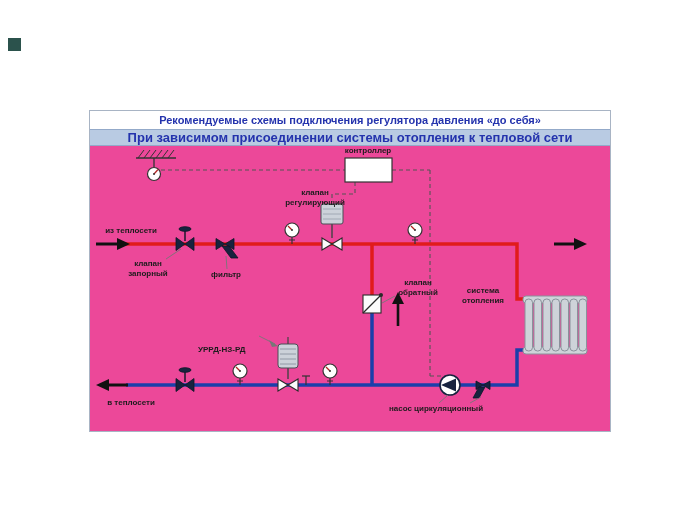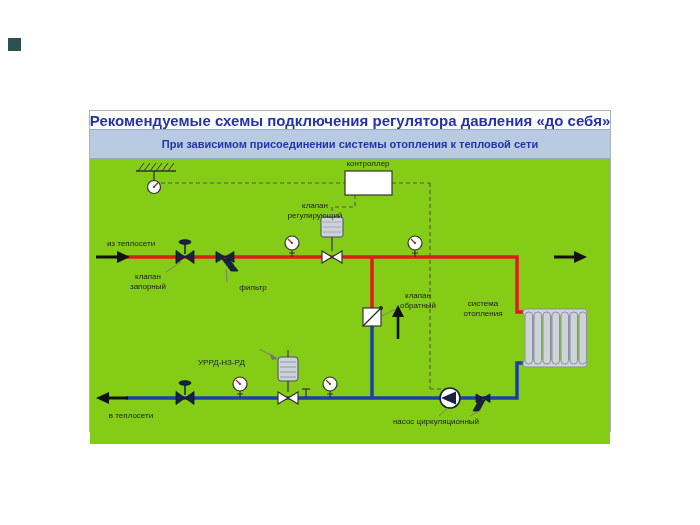--- a/index.html
+++ b/index.html
@@ -7,32 +7,32 @@
     width:700px;height:525px;position:relative;background:#ffffff;
     font-family:"Liberation Sans",sans-serif;overflow:hidden;
   }
   .corner-mark{position:absolute;left:8px;top:38px;width:13px;height:13px;background:#2b524c;}
   .frame{
     position:absolute;left:89px;top:110px;width:522px;height:322px;
     border:1px solid #a8b4c4;box-sizing:border-box;background:#ffffff;
   }
   .title-row{
     height:18px;display:flex;align-items:center;justify-content:center;
-    font-size:15px;font-weight:bold;color:var(--title-text,#2433ad);
+    font-size:11px;font-weight:bold;color:var(--title-text,#2433ad);
     white-space:nowrap;
   }
   .band{
-    height:30px;box-sizing:border-box;
+    height:17px;box-sizing:border-box;
     background:var(--band-bg,#b9cbe3);
     border-top:1px solid #93a9c9;border-bottom:1px solid #93a9c9;
     display:flex;align-items:center;justify-content:center;
-    font-size:11px;font-weight:bold;color:var(--title-text,#2433ad);
+    font-size:13px;font-weight:bold;color:var(--title-text,#2433ad);
     white-space:nowrap;
   }
-  .canvas{position:relative;width:520px;height:285px;background:#84cc16;}
+  .canvas{position:relative;width:520px;height:285px;background:#ec4899;font-weight:bold;}
   .canvas svg{position:absolute;left:0;top:0;}
   .lbl{
     position:absolute;font-size:8px;line-height:1.2;color:#1c1c1c;
     text-align:center;
   }
   .lbl.left{text-align:left;margin-top:16px;}
   .pipe-red{stroke:var(--supply-pipe,#e11b1b);stroke-width:3.5;fill:none;}
   .pipe-blue{stroke:var(--return-pipe,#1b3faa);stroke-width:3.5;fill:none;}
   .ctl{stroke:#555;stroke-width:1.1;stroke-dasharray:4 3;fill:none;}
   .leader{stroke:#777;stroke-width:0.9;fill:none;}
@@ -224,20 +224,20 @@
         <line x1="380" y1="257" x2="391" y2="251"></line>
         <line x1="169" y1="190" x2="185" y2="198"></line>
         <polygon points="188,200 179,194 182,201" fill="#777" stroke="none"></polygon>
       </g>
     </svg>
 
     <div class="lbl" style="left:240px;top:0;width:76px;">контроллер</div>
     <div class="lbl" style="left:194px;top:42px;width:62px;">клапан регулирующий</div>
     <div class="lbl" style="left:10px;top:80px;width:62px;">из теплосети</div>
     <div class="lbl" style="left:33px;top:113px;width:50px;">клапан запорный</div>
-    <div class="lbl" style="left:115px;top:124px;width:42px;margin-left:27px;">фильтр</div>
+    <div class="lbl" style="left:115px;top:124px;width:42px;">фильтр</div>
     <div class="lbl" style="left:302px;top:132px;width:52px;">клапан обратный</div>
     <div class="lbl" style="left:360px;top:140px;width:66px;">система отопления</div>
     <div class="lbl left" style="left:108px;top:183px;width:64px;">УРРД-НЗ-РД</div>
     <div class="lbl" style="left:10px;top:252px;width:62px;">в теплосети</div>
     <div class="lbl" style="left:294px;top:258px;width:104px;text-align:center;">насос циркуляционный</div>
   </div>
 </div>
 
 </body></html>

